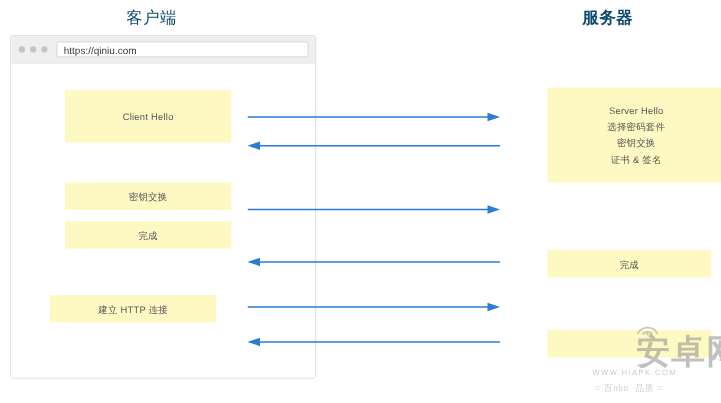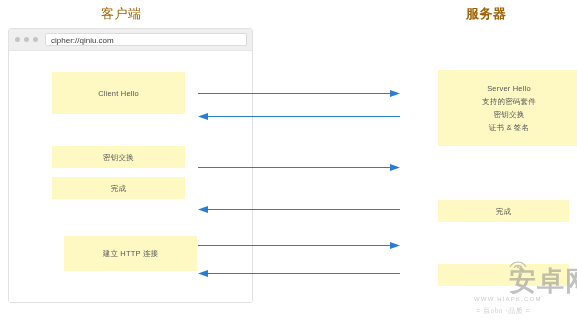--- a/index.html
+++ b/index.html
@@ -15,21 +15,21 @@
     width: 577px;
     height: 322px;
     background: #ffffff;
     overflow: hidden;
   }
 
   
   .col-title {
     position: absolute;
     font-size: 13px;
-    color: #a16207;
+    color: #0c4a6e;
     letter-spacing: 0.5px;
     white-space: nowrap;
   }
   #client-title { left: 101px; top: 5px; }
   #server-title { left: 466px; top: 5px; font-weight: bold; }
 
   
   #browser-window {
     position: absolute;
     left: 8px;
@@ -101,21 +101,21 @@
     color: #565656;
     line-height: 13px;
     white-space: nowrap;
     letter-spacing: 0.2px;
   }
 
   
   #client-box-hello   { left: 52px;  top: 72px;  width: 133px; height: 42px; }
   #client-box-keyex   { left: 52px;  top: 146px; width: 133px; height: 22px; }
   #client-box-finish  { left: 52px;  top: 177px; width: 133px; height: 22px; }
-  #client-box-http    { left: 64px;  top: 236px; width: 133px; height: 35px; }
+  #client-box-http    { left: 40px;  top: 236px; width: 133px; height: 22px; }
 
   
   #server-box-hello   { left: 438px; top: 70px;  width: 142px; height: 76px; }
   #server-box-finish  { left: 438px; top: 200px; width: 131px; height: 22px; }
   #server-box-resp    { left: 438px; top: 264px; width: 131px; height: 22px; }
 
   
   .arrow {
     position: absolute;
     height: 11px;
@@ -178,21 +178,21 @@
   <div class="col-title" id="client-title">客户端</div>
   <div class="col-title" id="server-title">服务器</div>
 
   <div id="browser-window">
     <div id="browser-toolbar">
       <div class="dots">
         <span class="dot"></span>
         <span class="dot"></span>
         <span class="dot"></span>
       </div>
-      <div id="url-bar" title="https://qiniu.com">cipher://qiniu.com</div>
+      <div id="url-bar" title="https://qiniu.com">https://qiniu.com</div>
     </div>
     <div id="browser-body"></div>
   </div>
 
   <div class="msg-box" id="client-box-hello">
     <span class="msg-line">Client Hello</span>
   </div>
 
   <div class="msg-box" id="client-box-keyex">
     <span class="msg-line">密钥交换</span>
@@ -201,21 +201,21 @@
   <div class="msg-box" id="client-box-finish">
     <span class="msg-line">完成</span>
   </div>
 
   <div class="msg-box" id="client-box-http">
     <span class="msg-line">建立 HTTP 连接</span>
   </div>
 
   <div class="msg-box" id="server-box-hello">
     <span class="msg-line">Server Hello</span>
-    <span class="msg-line">支持的密码套件</span>
+    <span class="msg-line">选择密码套件</span>
     <span class="msg-line">密钥交换</span>
     <span class="msg-line">证书 &amp; 签名</span>
   </div>
 
   <div class="msg-box" id="server-box-finish">
     <span class="msg-line">完成</span>
   </div>
 
   <div class="msg-box" id="server-box-resp">
     <span class="msg-line"></span>

